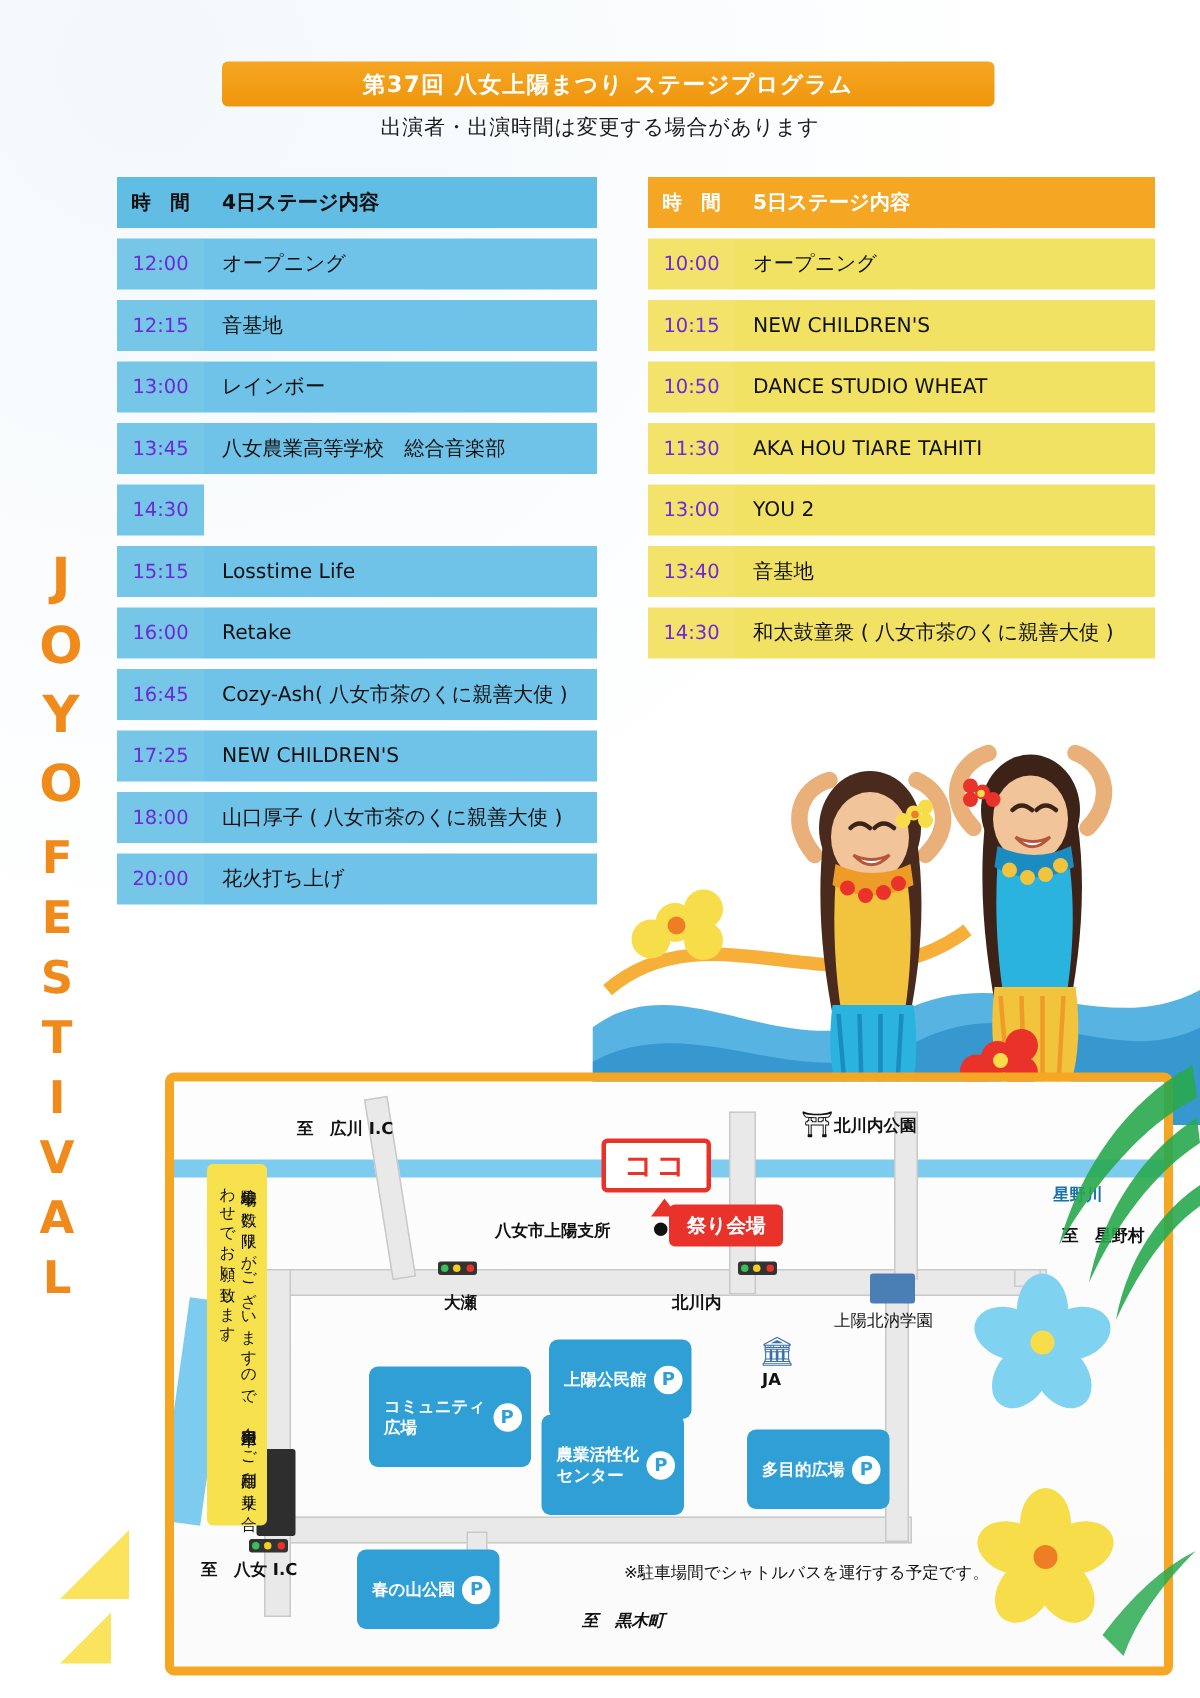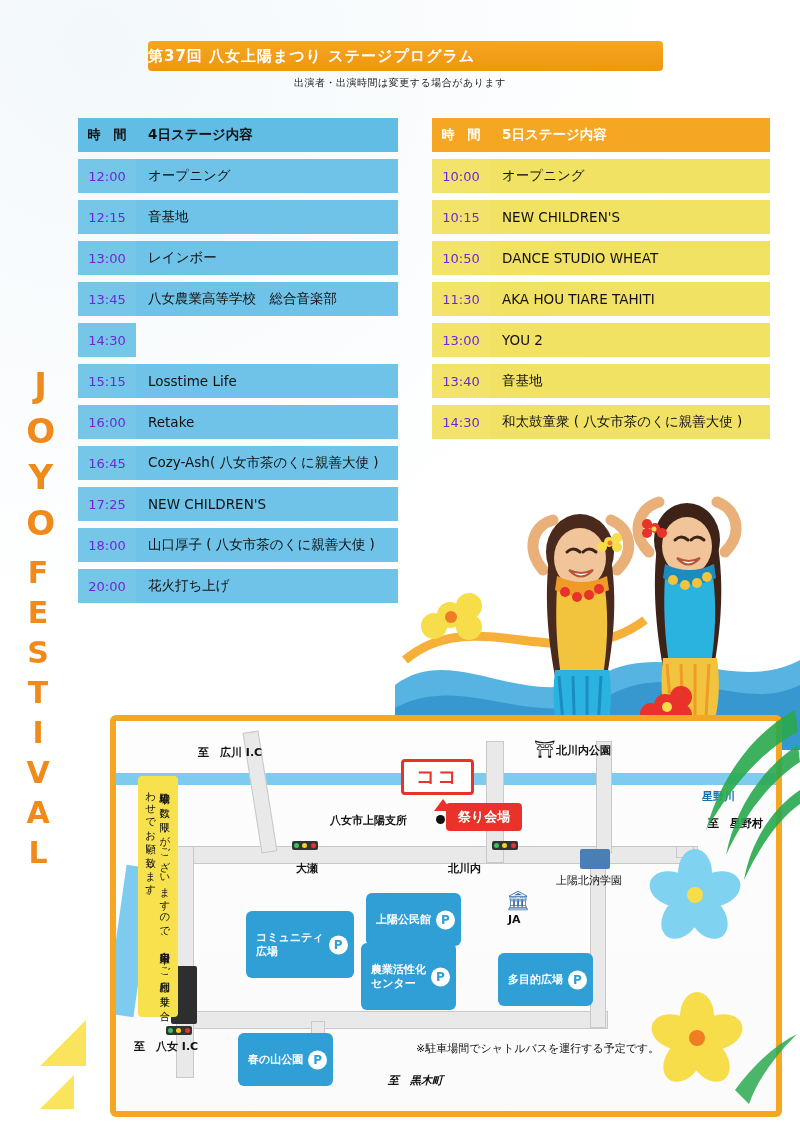--- a/index.html
+++ b/index.html
@@ -15,28 +15,28 @@
     background:
       radial-gradient(circle at 12% 4%, #f3f8fb 0%, #ffffff 45%),
       linear-gradient(180deg,#ffffff 0%,#fbfcfd 55%,#f7fafc 100%);
   }
 
   
   .title-bar{
     position:absolute;left:148px;top:41px;width:515px;height:30px;
     background:linear-gradient(180deg,#f5a623 0%,#f0960d 100%);
     border-radius:4px;
-    display:flex;align-items:center;
+    display:flex;align-items:center;justify-content:center;
   }
   .title-bar span{
     color:#ffffff;font-size:15px;font-weight:bold;letter-spacing:1px;
   }
   .subtitle{
     position:absolute;left:0;top:76px;width:800px;text-align:center;
-    font-size:10px;color:#1b1b1b;letter-spacing:.5px;
+    font-size:14px;color:#1b1b1b;letter-spacing:.5px;
   }
 
   
   .side-word{
     position:absolute;left:22px;top:365px;
     font-size:34px;font-weight:bold;letter-spacing:6px;
     color:#f08a1a;
     writing-mode:vertical-rl;
     text-orientation:upright;
     line-height:1.05;

